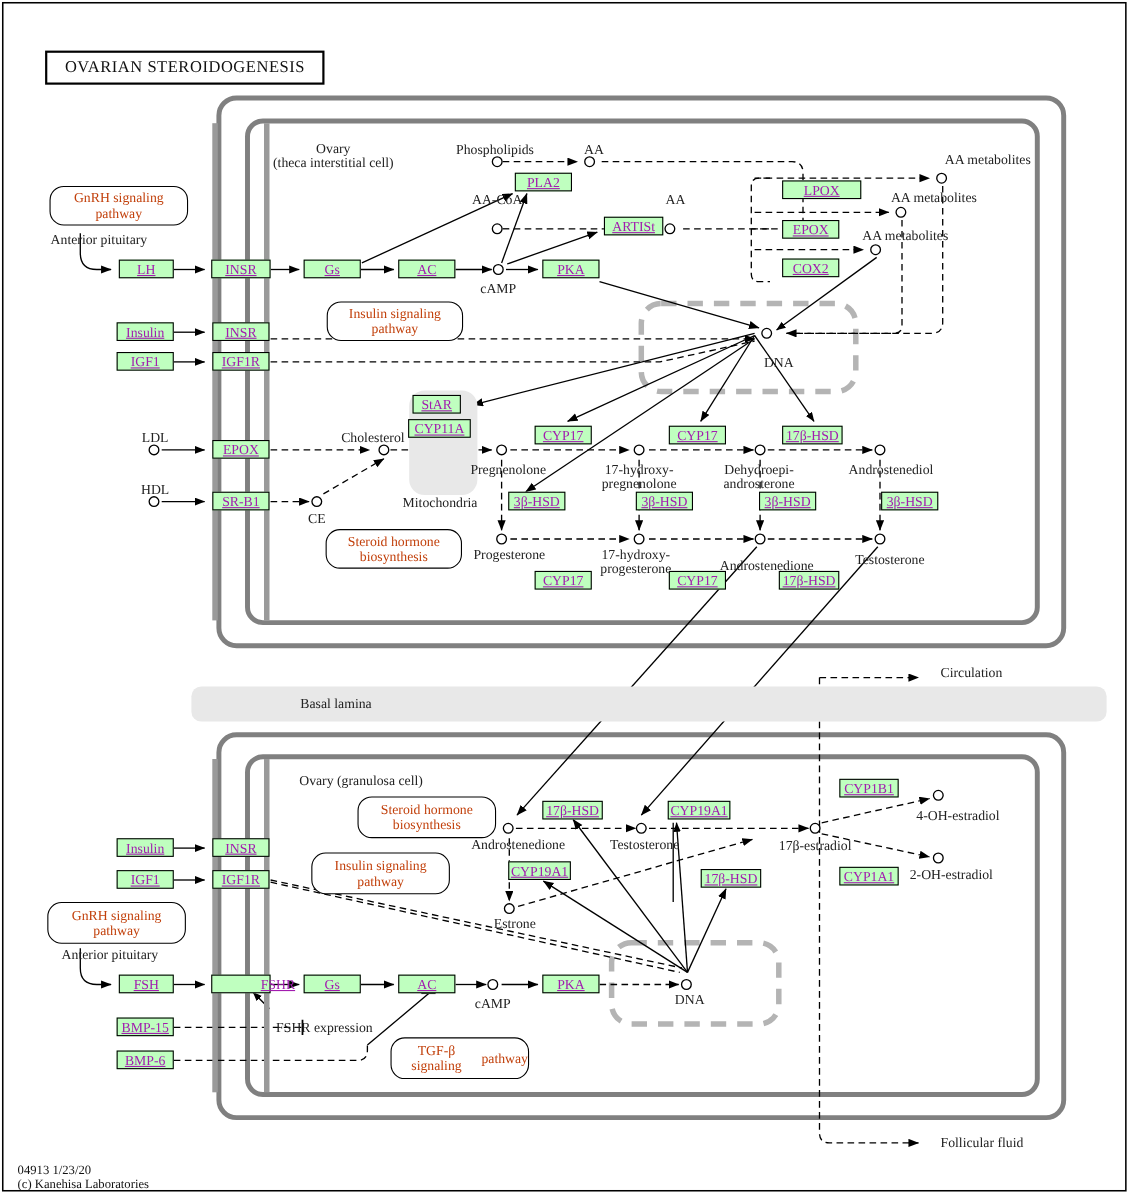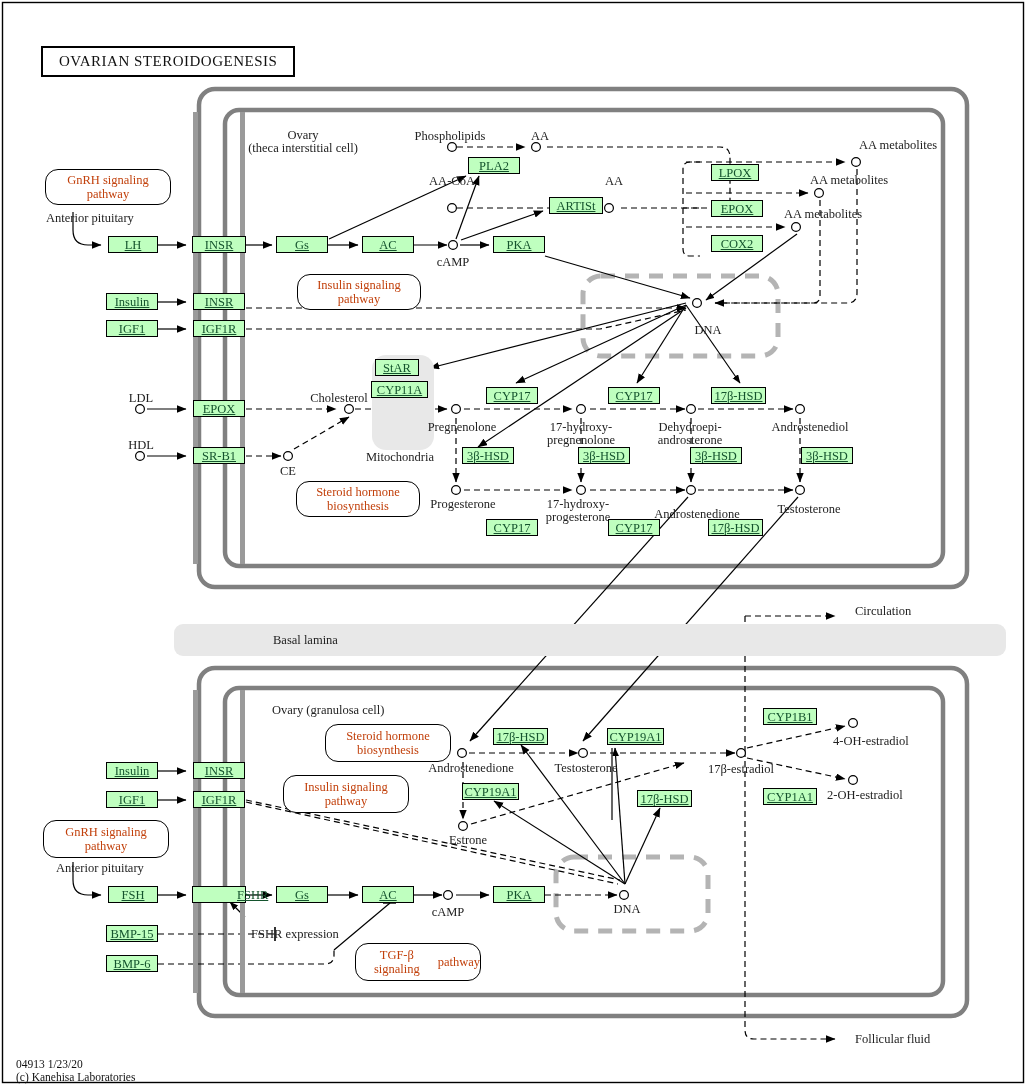--- a/index.html
+++ b/index.html
@@ -2,21 +2,21 @@
 <html><head>
 <meta charset="utf-8">
 <style>
   html,body{margin:0;padding:0;background:#ffffff;}
   body{font-family:"Liberation Serif", serif;}
   #page{position:relative;width:1027px;height:1085px;background:#fff;overflow:hidden;}
   #svgroot{position:absolute;left:0;top:0;width:1027px;height:1085px;}
 
   .ttl{position:absolute;border:2px solid #000;padding:5px 16px;font-size:15px;letter-spacing:.5px;color:#111;background:#fff;white-space:nowrap;}
 
-  .gene{position:absolute;background:#bfffbf;border:1px solid #000;font-family:"Liberation Serif",serif;font-size:12.5px;color:#14532d;text-align:center;line-height:16px;height:17px;box-sizing:border-box;white-space:nowrap;text-decoration:underline;text-underline-offset:1px;}
+  .gene{position:absolute;background:#bfffbf;border:1px solid #000;font-family:"Liberation Serif",serif;font-size:12.5px;color:#a21caf;text-align:center;line-height:16px;height:17px;box-sizing:border-box;white-space:nowrap;text-decoration:underline;text-underline-offset:1px;}
 
   .lbl{position:absolute;font-size:12.5px;color:#222;white-space:nowrap;line-height:13px;}
   .lbl.c{transform:translateX(-50%);text-align:center;}
 
   .round{position:absolute;border:1px solid #000;border-radius:13px;background:#fff;font-size:12.5px;color:#c2410c;text-align:center;display:flex;align-items:center;justify-content:center;line-height:14px;box-sizing:border-box;}
 
   .memb{position:absolute;background:#9a9a9a;width:5px;}
   .mito{position:absolute;background:#e8e8e8;border-radius:14px;}
   .lamina{position:absolute;background:#e8e8e8;border-radius:9px;}
 
@@ -232,21 +232,21 @@
   </div>
   <div class="lbl" style="left:46px;top:212px;">Anterior pituitary</div>
 
   <div class="gene" style="left:108px;top:236px;width:50px;">LH</div>
   <div class="gene" style="left:192px;top:236px;width:54px;">INSR</div>
   <div class="gene" style="left:276px;top:236px;width:52px;">Gs</div>
   <div class="gene" style="left:362px;top:236px;width:52px;">AC</div>
   <div class="gene" style="left:493px;top:236px;width:52px;">PKA</div>
   <div class="gene" style="left:468px;top:157px;width:52px;">PLA2</div>
   <div class="gene" style="left:549px;top:197px;width:54px;">ARTISt</div>
-  <div class="gene" style="left:711px;top:164px;width:48px;">LPOX</div>
+  <div class="gene" style="left:711px;top:164px;width:72px;">LPOX</div>
   <div class="gene" style="left:711px;top:200px;width:52px;">EPOX</div>
   <div class="gene" style="left:711px;top:235px;width:52px;">COX2</div>
 
   <div class="lbl c" style="left:450px;top:130px;">Phospholipids</div>
   <div class="lbl c" style="left:540px;top:130px;">AA</div>
   <div class="lbl c" style="left:452px;top:175px;">AA-CoA</div>
   <div class="lbl c" style="left:614px;top:175px;">AA</div>
   <div class="lbl c" style="left:898px;top:139px;">AA metabolites</div>
   <div class="lbl c" style="left:849px;top:174px;">AA metabolites</div>
   <div class="lbl c" style="left:823px;top:208px;">AA metabolites</div>

